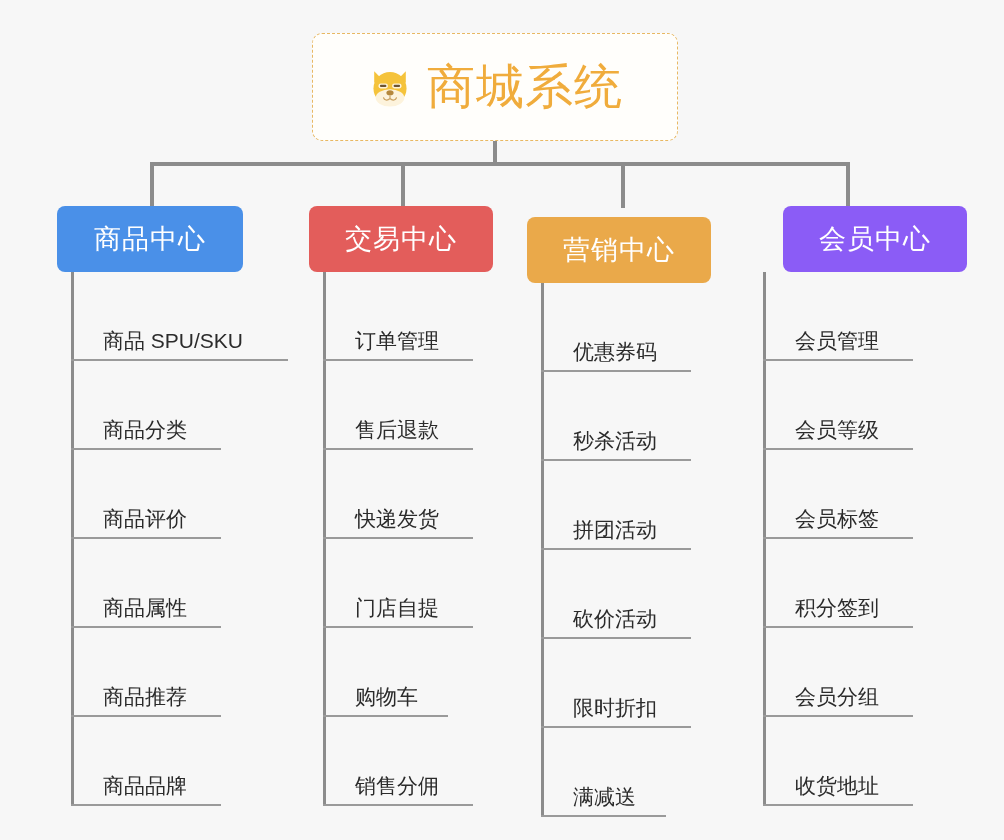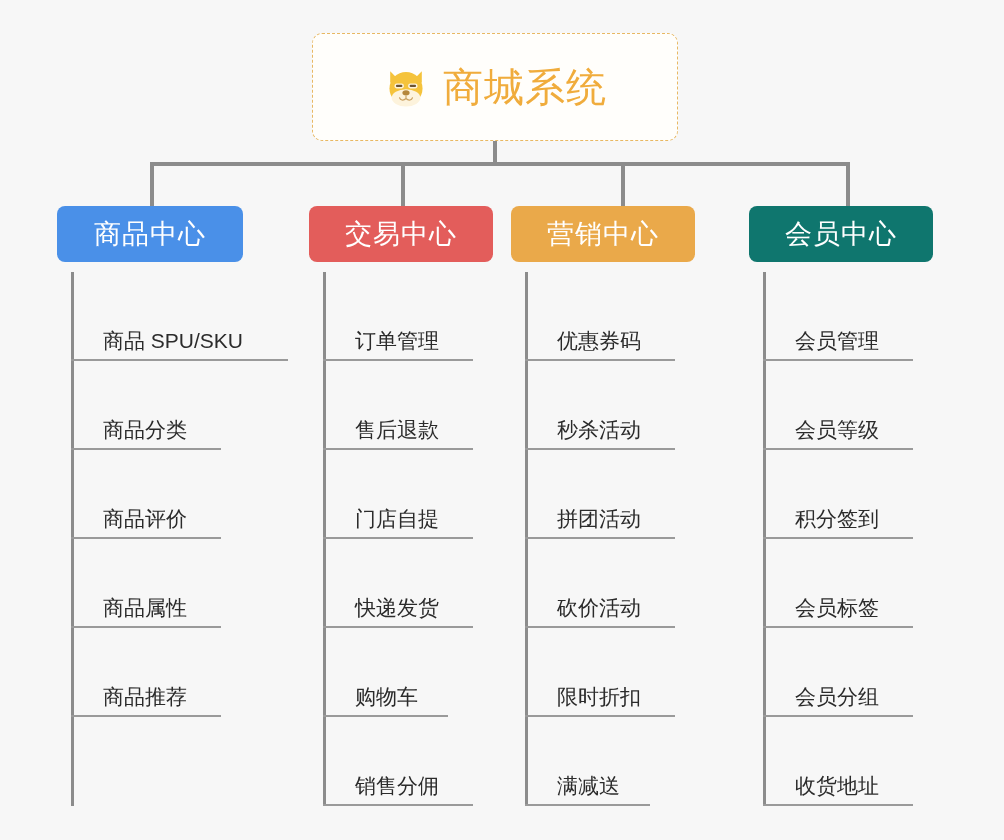--- a/index.html
+++ b/index.html
@@ -36,21 +36,21 @@
     justify-content: center;
     gap: 14px;
   }
   .root-icon {
     width: 46px;
     height: 46px;
     flex: 0 0 auto;
     display: block;
   }
   .root-title {
-    font-size: 40px;
+    font-size: 48px;
     line-height: 1;
     color: #f0ac3c;
     letter-spacing: 1px;
     white-space: nowrap;
   }
 
   
   .conn {
     position: absolute;
     background: #8c8c8c;
@@ -63,25 +63,25 @@
   
   .bus { left: 150px; top: 162px; width: 700px; }
 
   
   .column {
     position: absolute;
     top: 206px;
   }
   .col-1 { left: 57px;  width: 230px; }
   .col-2 { left: 309px; width: 200px; }
-  .col-3 { left: 511px; width: 200px; }
+  .col-3 { left: 527px; width: 200px; margin-top: 11px; }
   .col-4 { left: 749px; width: 200px; }
 
   .cat-header {
-    height: 56px;
+    height: 66px;
     border-radius: 8px;
     display: flex;
     align-items: center;
     justify-content: center;
     color: #ffffff;
     font-size: 27px;
     letter-spacing: 1px;
     white-space: nowrap;
   }
   .col-1 .cat-header { width: 186px; }
@@ -174,43 +174,47 @@
         <div class="item-rule" style="width: 150px;"></div>
       </div>
       <div class="item">
         <div class="item-label">商品属性</div>
         <div class="item-rule" style="width: 150px;"></div>
       </div>
       <div class="item">
         <div class="item-label">商品推荐</div>
         <div class="item-rule" style="width: 150px;"></div>
       </div>
+      <div class="item">
+        <div class="item-label">商品品牌</div>
+        <div class="item-rule" style="width: 150px;"></div>
+      </div>
     </div>
   </div>
 
   <div class="column col-2">
     <div class="cat-header" style="background: rgb(227, 93, 91); text-align: right;">
       <span>交易中心</span>
     </div>
     <div class="spine" style="background: rgb(140, 140, 140); height: 534px;"></div>
     <div class="items">
       <div class="item">
         <div class="item-label">订单管理</div>
         <div class="item-rule" style="width: 150px;"></div>
       </div>
       <div class="item">
         <div class="item-label">售后退款</div>
         <div class="item-rule" style="width: 150px;"></div>
       </div>
       <div class="item">
+        <div class="item-label">快递发货</div>
+        <div class="item-rule" style="width: 150px;"></div>
+      </div>
+      <div class="item">
         <div class="item-label">门店自提</div>
-        <div class="item-rule" style="width: 150px;"></div>
-      </div>
-      <div class="item">
-        <div class="item-label">快递发货</div>
         <div class="item-rule" style="width: 150px;"></div>
       </div>
       <div class="item">
         <div class="item-label">购物车</div>
         <div class="item-rule" style="width: 125px;"></div>
       </div>
       <div class="item">
         <div class="item-label">销售分佣</div>
         <div class="item-rule" style="width: 150px;"></div>
       </div>
@@ -244,42 +248,42 @@
         <div class="item-rule" style="width: 150px;"></div>
       </div>
       <div class="item">
         <div class="item-label">满减送</div>
         <div class="item-rule" style="width: 125px;"></div>
       </div>
     </div>
   </div>
 
   <div class="column col-4">
-    <div class="cat-header" style="background: #0f766e;">
+    <div class="cat-header" style="background: #8b5cf6; margin-left: 34px;">
       <span>会员中心</span>
     </div>
     <div class="spine" style="background: rgb(140, 140, 140); height: 534px;"></div>
     <div class="items">
       <div class="item">
         <div class="item-label">会员管理</div>
         <div class="item-rule" style="width: 150px;"></div>
       </div>
       <div class="item">
         <div class="item-label">会员等级</div>
         <div class="item-rule" style="width: 150px;"></div>
       </div>
       <div class="item">
+        <div class="item-label">会员标签</div>
+        <div class="item-rule" style="width: 150px;"></div>
+      </div>
+      <div class="item">
         <div class="item-label">积分签到</div>
         <div class="item-rule" style="width: 150px;"></div>
       </div>
       <div class="item">
-        <div class="item-label">会员标签</div>
-        <div class="item-rule" style="width: 150px;"></div>
-      </div>
-      <div class="item">
         <div class="item-label">会员分组</div>
         <div class="item-rule" style="width: 150px;"></div>
       </div>
       <div class="item">
         <div class="item-label">收货地址</div>
         <div class="item-rule" style="width: 150px;"></div>
       </div>
     </div>
   </div>
 

